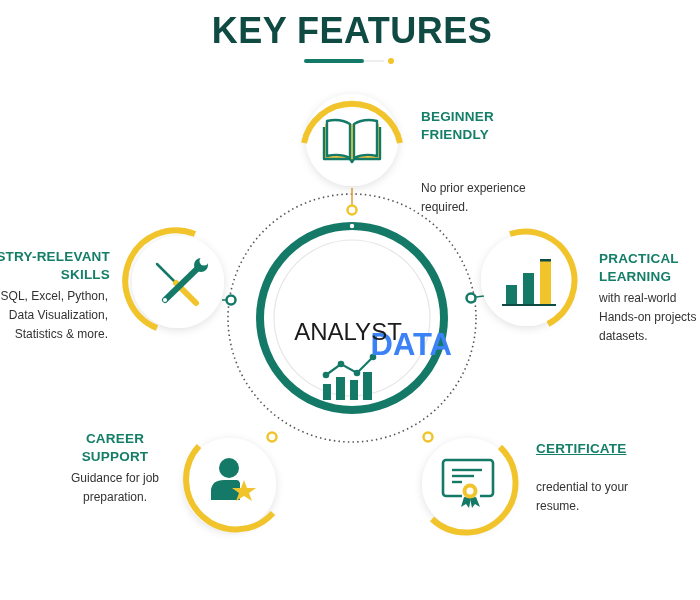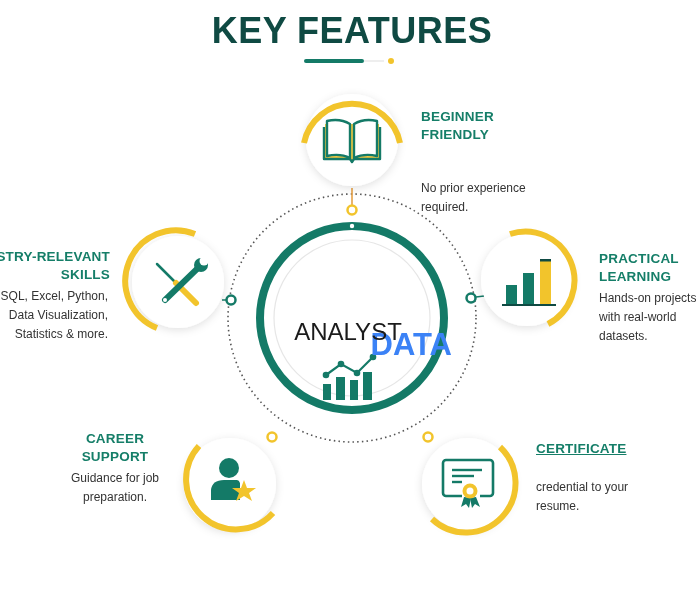--- a/index.html
+++ b/index.html
@@ -147,22 +147,22 @@
     <div>Statistics &amp; more.</div>
   </div>
 </div>
 
 <div>
   <div class="feat-title" style="left:599px; top:250px;">
     <div>PRACTICAL</div>
     <div>LEARNING</div>
   </div>
   <div class="feat-desc" style="left:599px; top:289px; white-space:nowrap;">
+    <div>with real-world</div>
     <div>Hands-on projects</div>
-    <div>with real-world</div>
     <div>datasets.</div>
   </div>
 </div>
 
 <div>
   <div class="feat-title center" style="left:55px; top:430px; width:120px;">
     <div>CAREER</div>
     <div>SUPPORT</div>
   </div>
   <div class="feat-desc center" style="left:55px; top:469px; width:120px;">

